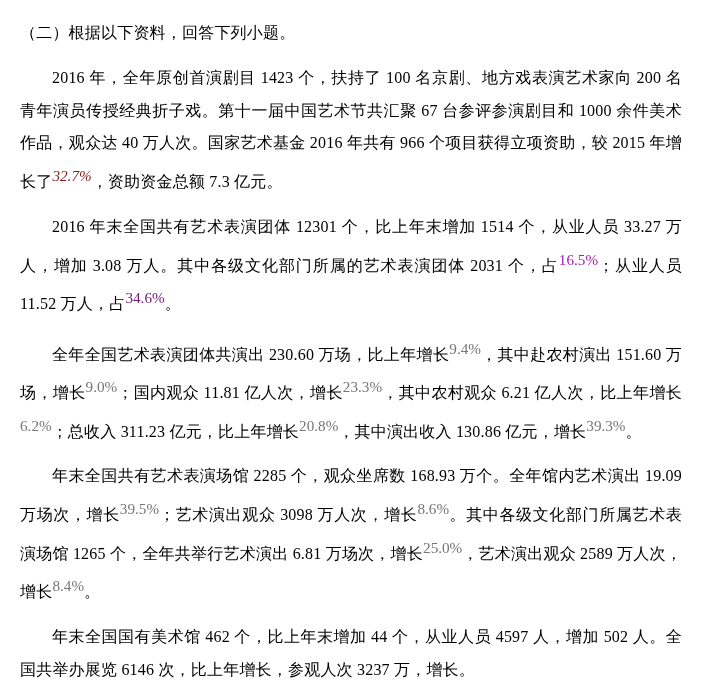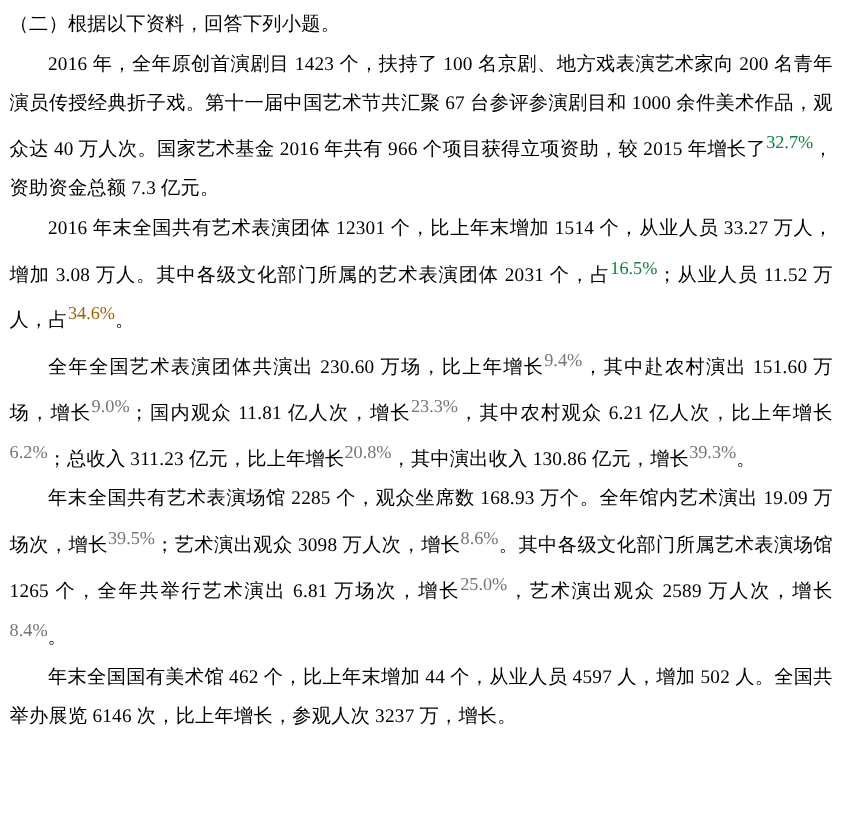--- a/index.html
+++ b/index.html
@@ -12,21 +12,21 @@
     min-height: 687px;
     font-family: "Liberation Serif", "DejaVu Serif", serif;
     font-size: 16px;
     color: #000000;
     box-sizing: border-box;
   }
   .doc {
     padding: 5px 8px 6px 8px;
   }
   .doc p {
-    margin: 0;
+    margin: 12px;
     line-height: 2.05;
     text-align: justify;
     letter-spacing: 0.2px;
   }
   .heading {
     text-indent: 0;
   }
   .para {
     text-indent: 2em;
   }
@@ -37,19 +37,19 @@
     letter-spacing: 0;
     white-space: nowrap;
   }
 </style>
 </head>
 <body style="background: rgb(255, 255, 255); color: rgb(0, 0, 0);">
 
 <div class="doc">
   <p class="heading">（二）根据以下资料，回答下列小题。</p>
   <div>
-      <p class="para">2016 年，全年原创首演剧目 1423 个，扶持了 100 名京剧、地方戏表演艺术家向 200 名青年演员传授经典折子戏。第十一届中国艺术节共汇聚 67 台参评参演剧目和 1000 余件美术作品，观众达 40 万人次。国家艺术基金 2016 年共有 966 个项目获得立项资助，较 2015 年增长了<span class="pct" style="color: #15803d;">32.7%</span>，资助资金总额 7.3 亿元。</p>
-      <p class="para">2016 年末全国共有艺术表演团体 12301 个，比上年末增加 1514 个，从业人员 33.27 万人，增加 3.08 万人。其中各级文化部门所属的艺术表演团体 2031 个，占<span class="pct" style="color: #15803d;">16.5%</span>；从业人员 11.52 万人，占<span class="pct" style="color: #a16207;">34.6%</span>。</p>
+      <p class="para">2016 年，全年原创首演剧目 1423 个，扶持了 100 名京剧、地方戏表演艺术家向 200 名青年演员传授经典折子戏。第十一届中国艺术节共汇聚 67 台参评参演剧目和 1000 余件美术作品，观众达 40 万人次。国家艺术基金 2016 年共有 966 个项目获得立项资助，较 2015 年增长了<span class="pct" style="color: #7f1d1d; font-style: italic;">32.7%</span>，资助资金总额 7.3 亿元。</p>
+      <p class="para">2016 年末全国共有艺术表演团体 12301 个，比上年末增加 1514 个，从业人员 33.27 万人，增加 3.08 万人。其中各级文化部门所属的艺术表演团体 2031 个，占<span class="pct" style="color: #a21caf;">16.5%</span>；从业人员 11.52 万人，占<span class="pct" style="color: #701a75;">34.6%</span>。</p>
       <p class="para">全年全国艺术表演团体共演出 230.60 万场，比上年增长<span class="pct" style="color: rgb(117, 117, 117);">9.4%</span>，其中赴农村演出 151.60 万场，增长<span class="pct" style="color: rgb(117, 117, 117);">9.0%</span>；国内观众 11.81 亿人次，增长<span class="pct" style="color: rgb(117, 117, 117);">23.3%</span>，其中农村观众 6.21 亿人次，比上年增长<span class="pct" style="color: rgb(117, 117, 117);">6.2%</span>；总收入 311.23 亿元，比上年增长<span class="pct" style="color: rgb(117, 117, 117);">20.8%</span>，其中演出收入 130.86 亿元，增长<span class="pct" style="color: rgb(117, 117, 117);">39.3%</span>。</p>
       <p class="para">年末全国共有艺术表演场馆 2285 个，观众坐席数 168.93 万个。全年馆内艺术演出 19.09 万场次，增长<span class="pct" style="color: rgb(117, 117, 117);">39.5%</span>；艺术演出观众 3098 万人次，增长<span class="pct" style="color: rgb(117, 117, 117);">8.6%</span>。其中各级文化部门所属艺术表演场馆 1265 个，全年共举行艺术演出 6.81 万场次，增长<span class="pct" style="color: rgb(117, 117, 117);">25.0%</span>，艺术演出观众 2589 万人次，增长<span class="pct" style="color: rgb(117, 117, 117);">8.4%</span>。</p>
       <p class="para">年末全国国有美术馆 462 个，比上年末增加 44 个，从业人员 4597 人，增加 502 人。全国共举办展览 6146 次，比上年增长，参观人次 3237 万，增长。</p>
     </div>
 </div>
 
 </body></html>

